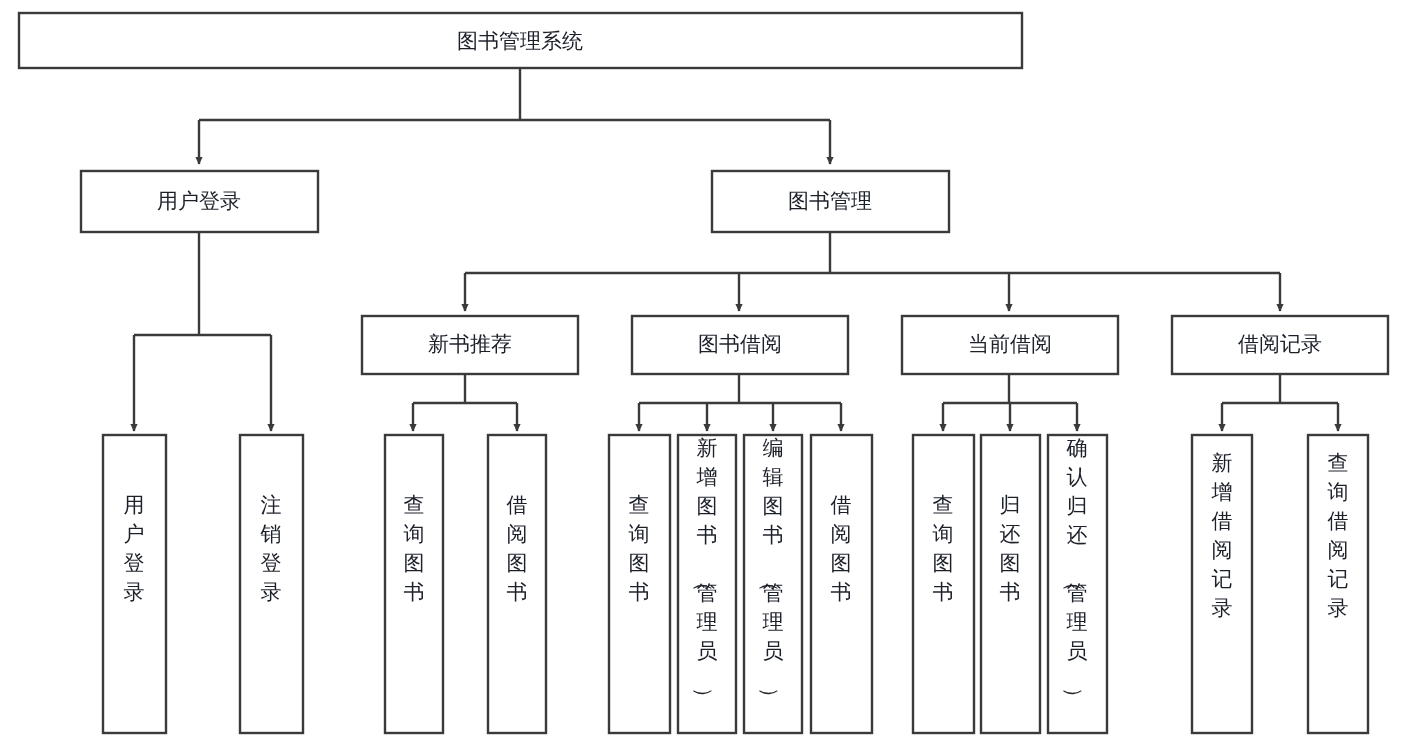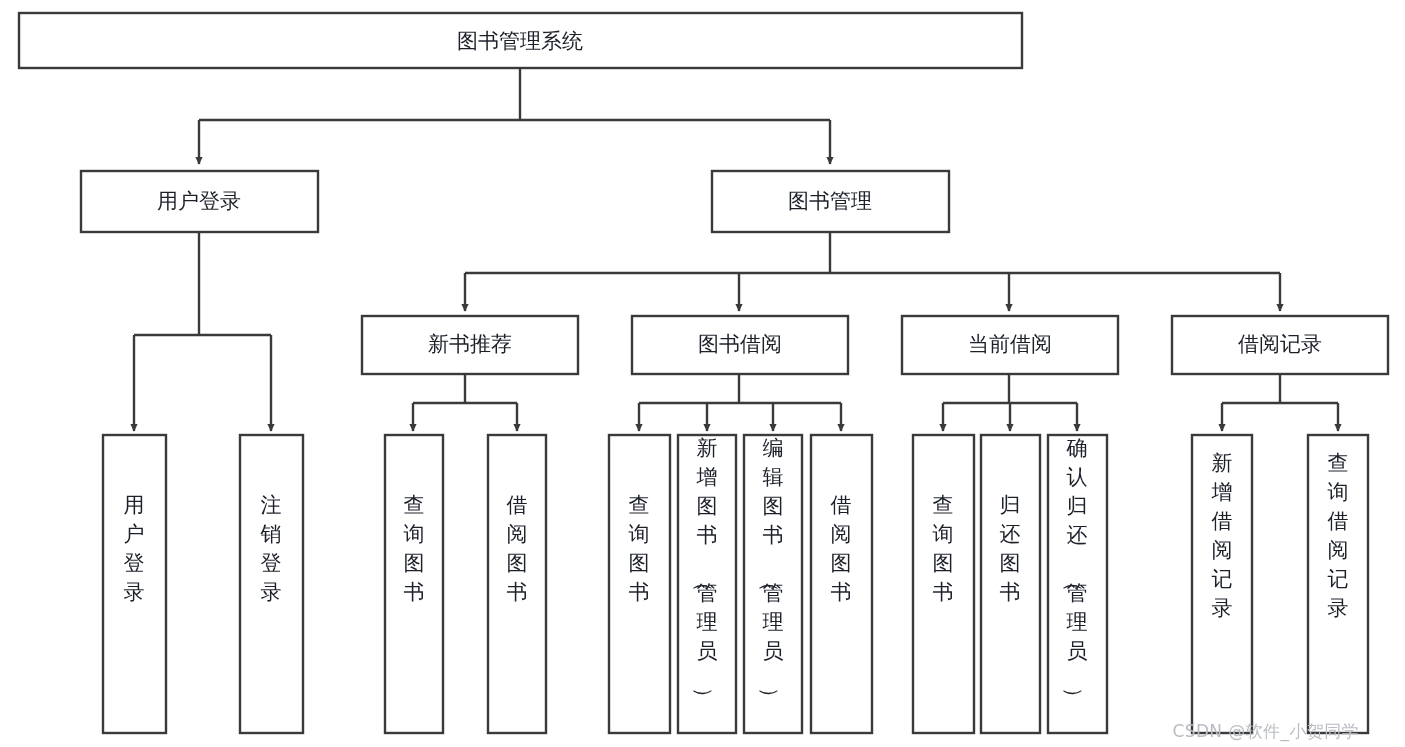--- a/index.html
+++ b/index.html
@@ -206,14 +206,13 @@
     <g>
       <rect class="node-rect" x="1192" y="435" width="60" height="298"></rect>
       <text class="node-label-vertical" x="1222" y="470"><tspan x="1222" y="470">新</tspan><tspan x="1222" y="499">增</tspan><tspan x="1222" y="528">借</tspan><tspan x="1222" y="557">阅</tspan><tspan x="1222" y="586">记</tspan><tspan x="1222" y="615">录</tspan></text>
     </g>
     <g>
       <rect class="node-rect" x="1308" y="435" width="60" height="298"></rect>
       <text class="node-label-vertical" x="1338" y="470"><tspan x="1338" y="470">查</tspan><tspan x="1338" y="499">询</tspan><tspan x="1338" y="528">借</tspan><tspan x="1338" y="557">阅</tspan><tspan x="1338" y="586">记</tspan><tspan x="1338" y="615">录</tspan></text>
     </g>
   </svg>
 
-  <div class="watermark">CSDN @软件_小贺同学</div>
 </div>
 
 </body></html>

